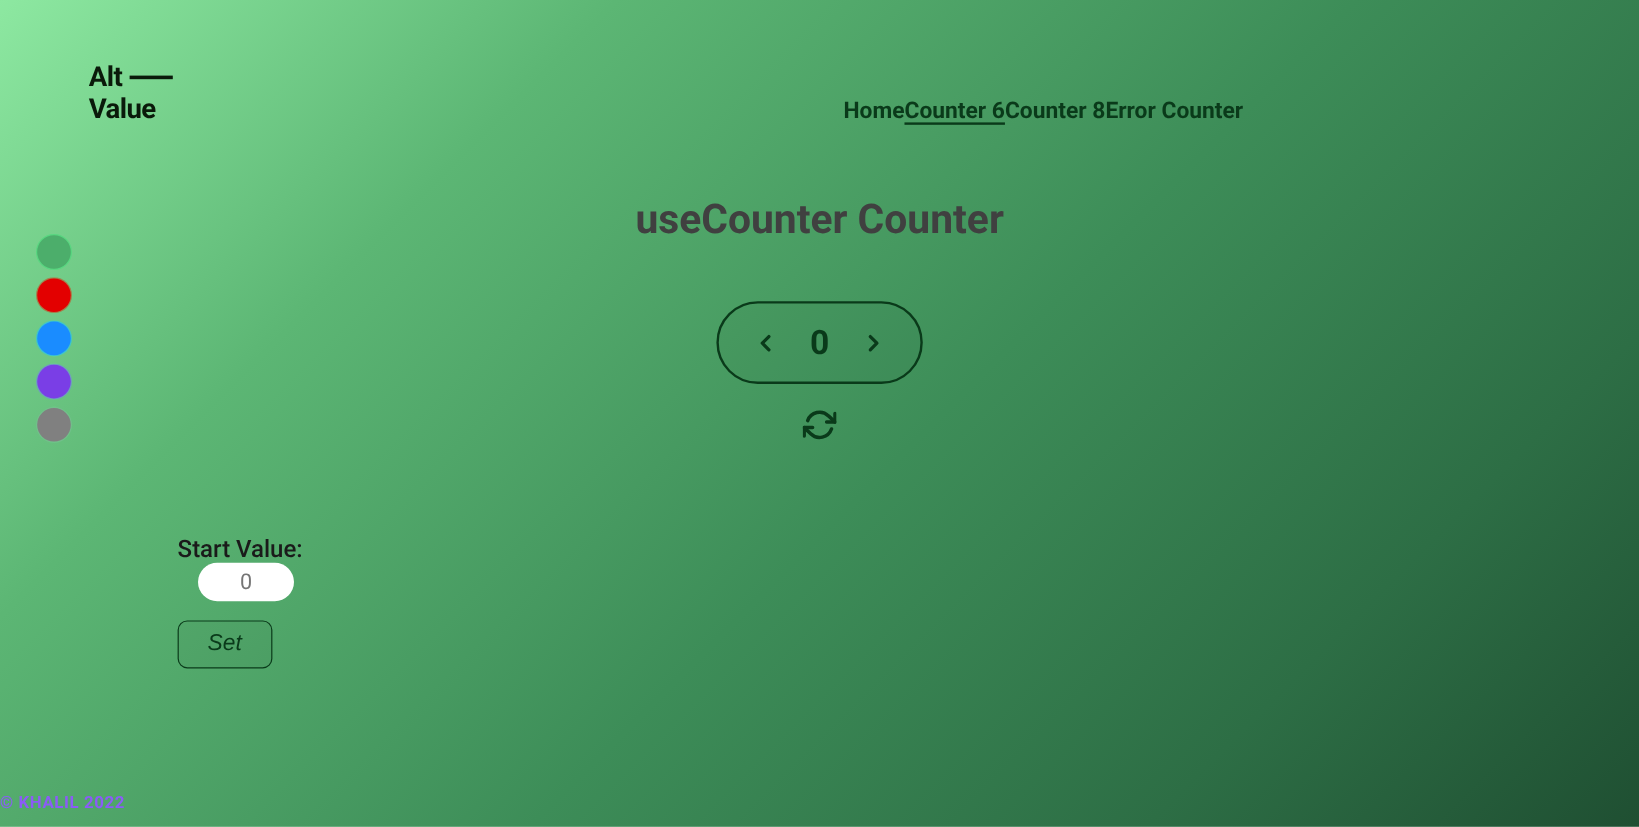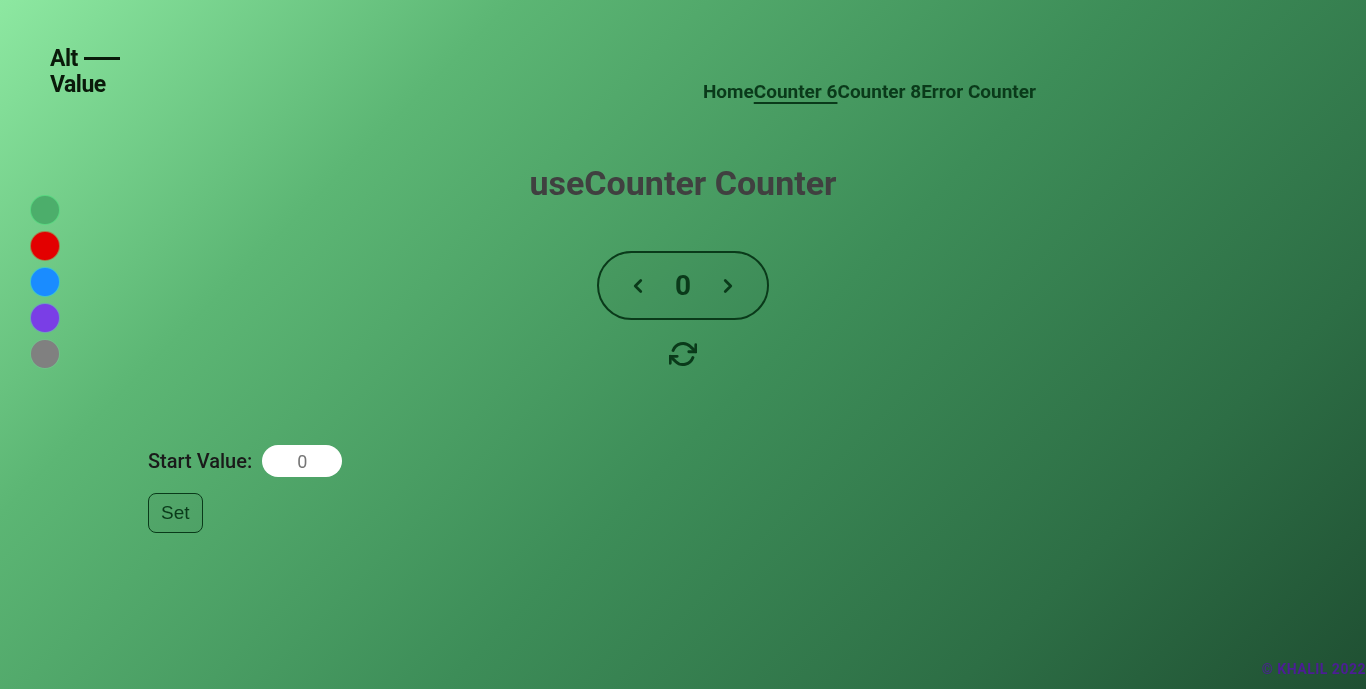--- a/index.html
+++ b/index.html
@@ -12,22 +12,22 @@
       width: 1366px;
       height: 689px;
       background: linear-gradient(135deg, #8de8a1 0%, #5cb674 25%, #3d8d58 55%, #2d6e45 80%, #1f4f32 100%);
       font-family: -apple-system, BlinkMacSystemFont, 'Segoe UI', Roboto, sans-serif;
       position: relative;
       overflow: hidden;
     }
     
     .header {
       display: flex;
-      align-items: center;
-      padding: 40px 50px 0 50px;
+      align-items: flex-end;
+      padding: 40px 50px 0 74px;
     }
     
     .logo {
       color: #0a1a0a;
       font-weight: 700;
       font-size: 23px;
       line-height: 1.1;
       letter-spacing: -0.5px;
     }
     
@@ -137,20 +137,21 @@
     .form-section {
       position: absolute;
       left: 148px;
       top: 445px;
     }
     
     .form-row {
       display: flex;
       align-items: center;
       margin-bottom: 12px;
+      flex-direction: column;
     }
     
     .form-label {
       font-size: 20px;
       font-weight: 500;
       color: #1a1a1a;
       margin-right: 10px;
     }
     
     .form-input {
@@ -163,36 +164,37 @@
       font-size: 18px;
       font-family: inherit;
       color: #333;
       padding: 0 8px;
     }
     
     .set-btn {
       border: 1.5px solid #0a3a1a;
       background: rgba(0,0,0,0.03);
       border-radius: 8px;
-      padding: 8px 12px;
+      padding: 8px 24px;
       font-size: 19px;
       font-weight: 500;
       color: #0a3a1a;
       cursor: pointer;
       margin-top: 4px;
+      font-style: italic;
     }
     
     .footer {
       position: absolute;
       bottom: 12px;
       width: 100%;
-      text-align: right;
+      text-align: left;
       font-size: 14px;
       font-weight: 700;
-      color: #4c1d95;
+      color: #8b5cf6;
       letter-spacing: 0.5px;
     }
   </style>
 </head>
 <body>
 
 <div class="header">
   <div class="logo">
     <div class="logo-line1">
       <span>Alt</span>

